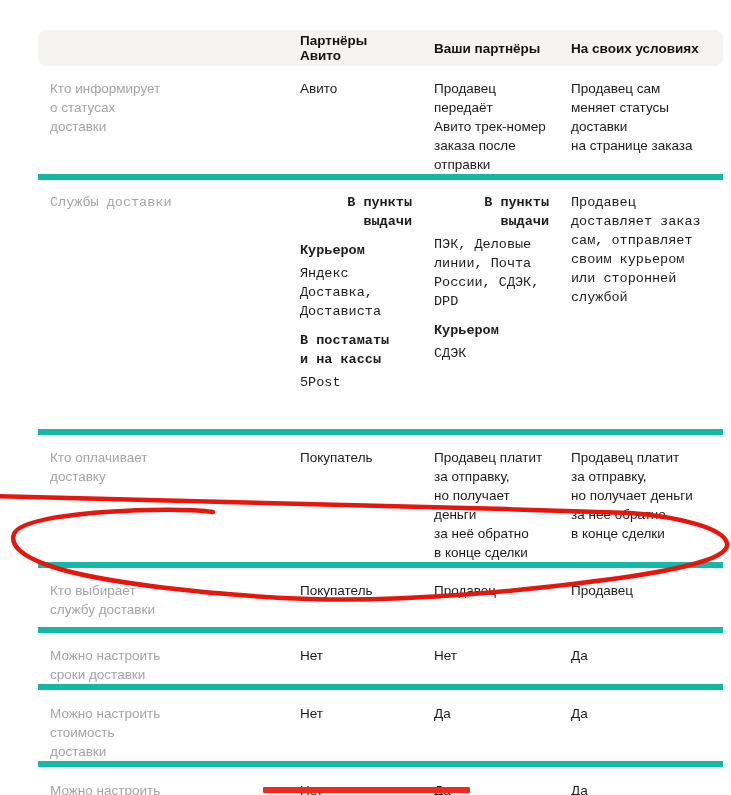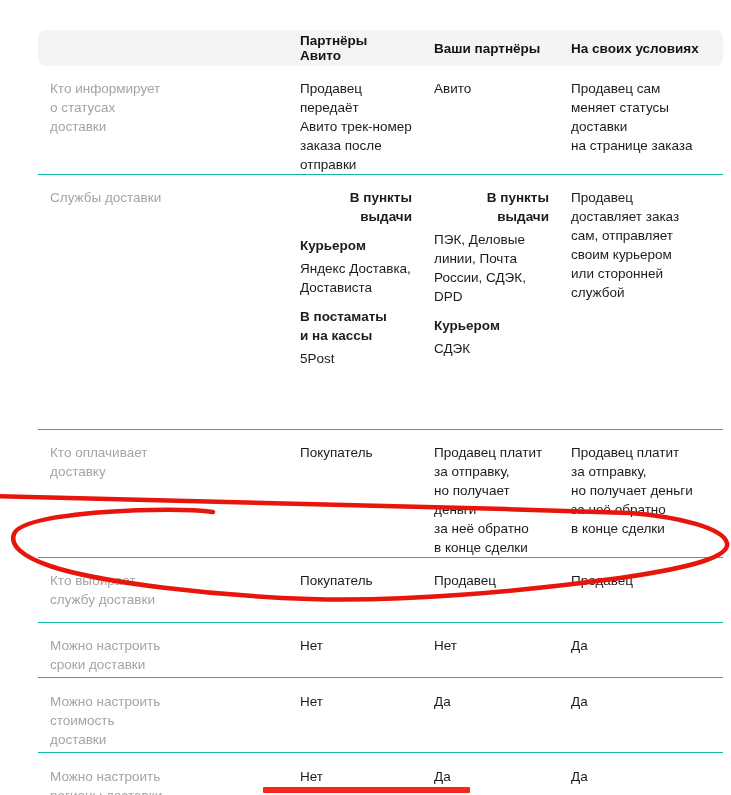--- a/index.html
+++ b/index.html
@@ -5,24 +5,24 @@
   html,body{margin:0;padding:0;}
   body{
     width:731px;height:795px;background:#ffffff;position:relative;overflow:hidden;
     font-family:"Liberation Sans","DejaVu Sans",sans-serif;
     -webkit-font-smoothing:antialiased;
   }
   .table{position:absolute;left:38px;top:30px;width:685px;}
   .grid{display:grid;grid-template-columns:250px 134px 137px 152px;box-sizing:border-box;padding-left:12px;width:685px;}
   .thead{background:#f5f4f2;border-radius:8px;height:36px;align-items:center;}
   .th{font-weight:bold;font-size:13.5px;color:#141414;}
-  .row{padding-top:13px;border-bottom:1px solid #14b8a6;font-size:13.5px;line-height:19px;}
+  .row{padding-top:13px;border-bottom:6px solid #14b8a6;font-size:13.5px;line-height:19px;}
   .row:last-child{border-bottom:none;}
   .r1{min-height:91px;}
-  .r2{min-height:255px;}
+  .r2{min-height:255px;font-family:Liberation Mono, monospace;}
   .r3{min-height:106px;}
   .r4{min-height:65px;}
   .r5{min-height:55px;}
   .r6{min-height:75px;padding-top:14px;}
   .r7{min-height:82px;padding-top:14px;}
   .cell{padding-right:22px;}
   .cell p{margin:0;white-space:pre-line;color:#1c1c1c;}
   .cell p.b{font-weight:bold;margin:10px 0 4px 0;}
   .cell p.b:first-child{margin-top:0;text-align:right;}
   .label p{color:#a4a4a4;}
@@ -40,27 +40,27 @@
     <div class="cell th">На своих условиях</div>
   </div>
 
   <div class="grid row r1">
     <div class="cell label">
         <p>Кто информирует
 о статусах
 доставки</p>
       </div>
     <div class="cell">
+        <p>Авито</p>
+      </div>
+    <div class="cell">
         <p>Продавец передаёт
 Авито трек-номер
 заказа после
 отправки</p>
-      </div>
-    <div class="cell">
-        <p>Авито</p>
       </div>
     <div class="cell">
         <p>Продавец сам
 меняет статусы
 доставки
 на странице заказа</p>
       </div>
   </div>
 
   <div class="grid row r2">

